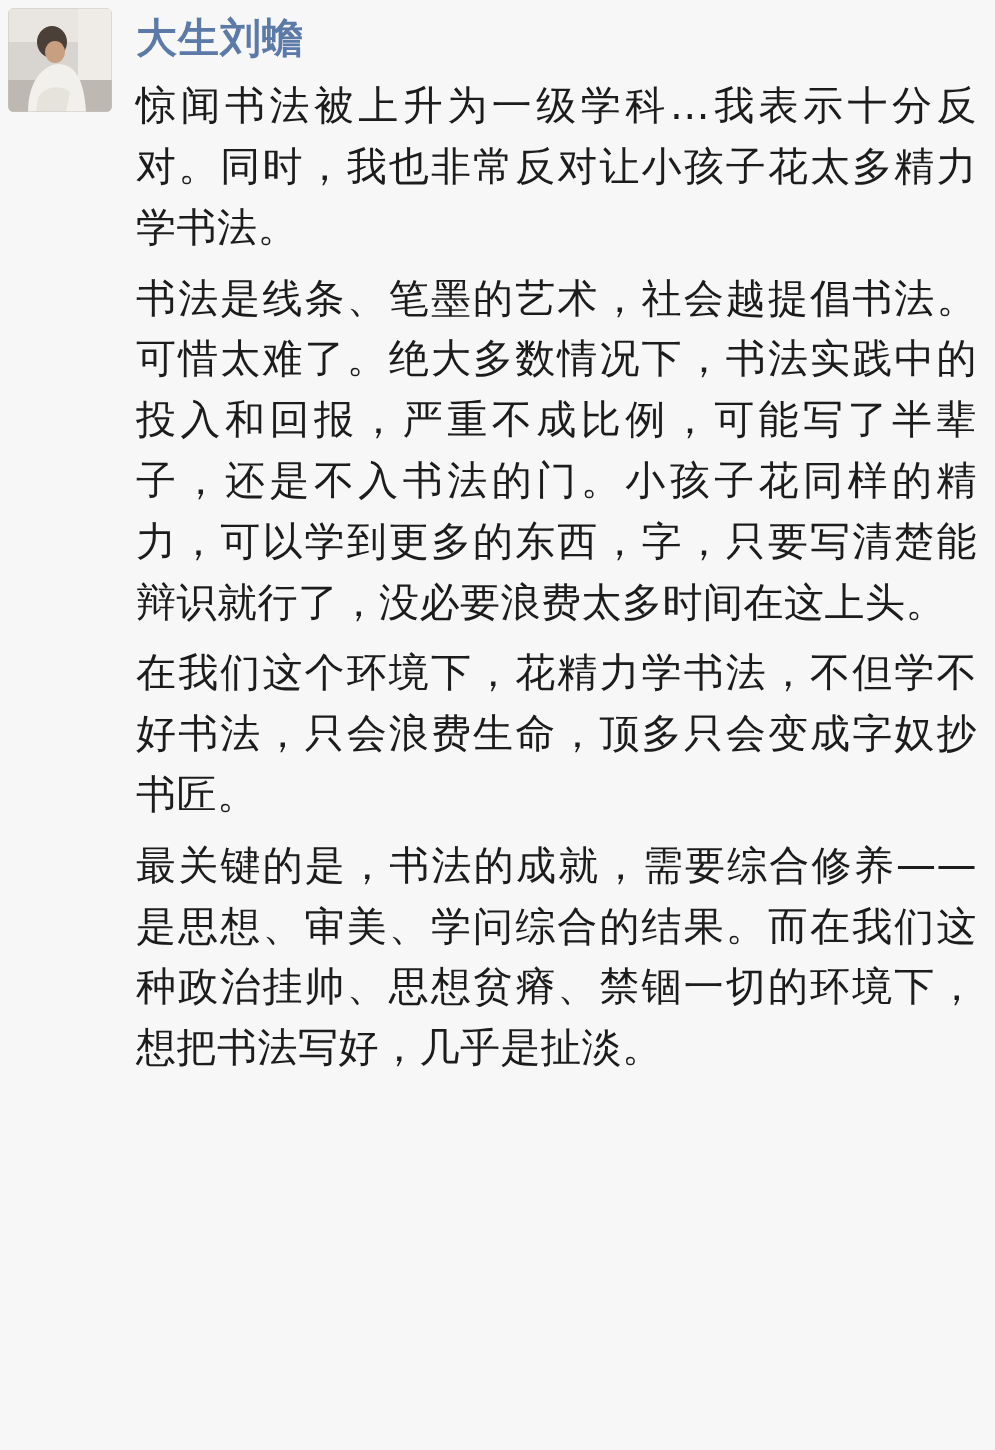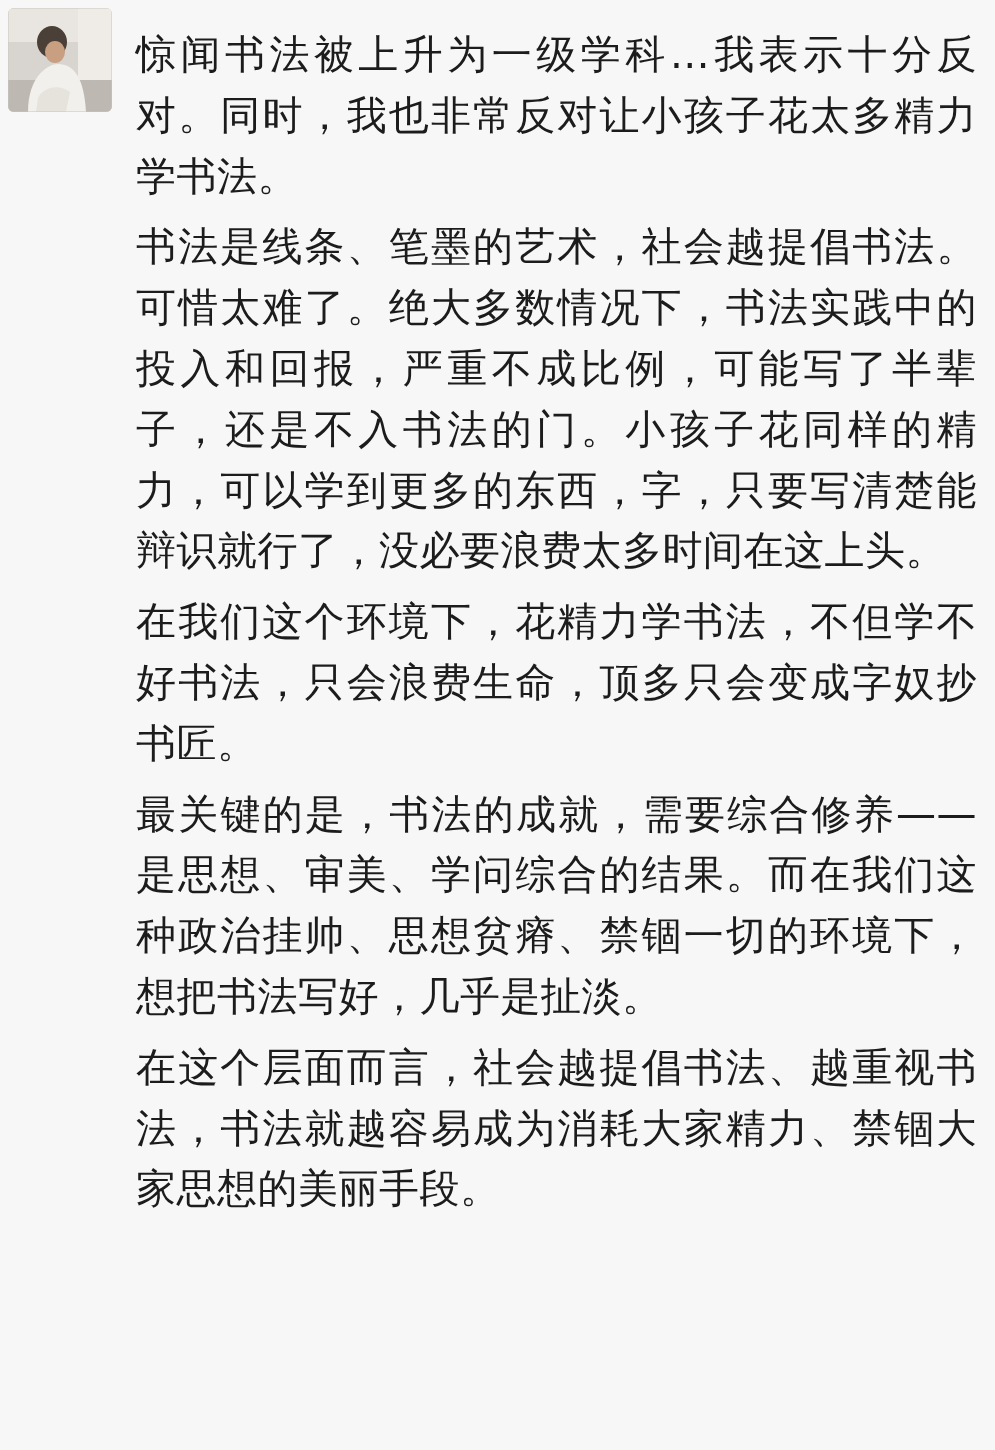--- a/index.html
+++ b/index.html
@@ -72,22 +72,22 @@
       <rect x="0" y="72" width="104" height="32" fill="#bdb8b2"></rect>
       <ellipse cx="44" cy="34" rx="15" ry="16" fill="#4a4038"></ellipse>
       <path d="M20 104 C20 68, 40 56, 50 56 C66 56, 76 70, 78 104 Z" fill="#f2f0ec"></path>
       <ellipse cx="47" cy="44" rx="10" ry="11" fill="#c99f82"></ellipse>
       <path d="M30 90 C36 78, 52 76, 62 84 L58 104 L28 104 Z" fill="#e6e2dc"></path>
       <rect x="0" y="0" width="104" height="104" fill="none" stroke="#c9c5c0" stroke-width="1"></rect>
     </svg>
   </div>
 
   <div class="content">
+    <div class="author">大生刘蟾</div>
     <div class="body-text">
       <p class="para">惊闻书法被上升为一级学科…我表示十分反对。同时，我也非常反对让小孩子花太多精力学书法。</p>
       <p class="para">书法是线条、笔墨的艺术，社会越提倡书法。可惜太难了。绝大多数情况下，书法实践中的投入和回报，严重不成比例，可能写了半辈子，还是不入书法的门。小孩子花同样的精力，可以学到更多的东西，字，只要写清楚能辩识就行了，没必要浪费太多时间在这上头。</p>
       <p class="para">在我们这个环境下，花精力学书法，不但学不好书法，只会浪费生命，顶多只会变成字奴抄书匠。</p>
       <p class="para">最关键的是，书法的成就，需要综合修养——是思想、审美、学问综合的结果。而在我们这种政治挂帅、思想贫瘠、禁锢一切的环境下，想把书法写好，几乎是扯淡。</p>
-      <p class="para">在这个层面而言，社会越提倡书法、越重视书法，书法就越容易成为消耗大家精力、禁锢大家思想的美丽手段。</p>
     </div>
   </div>
 
 </div>
 
 </body></html>

